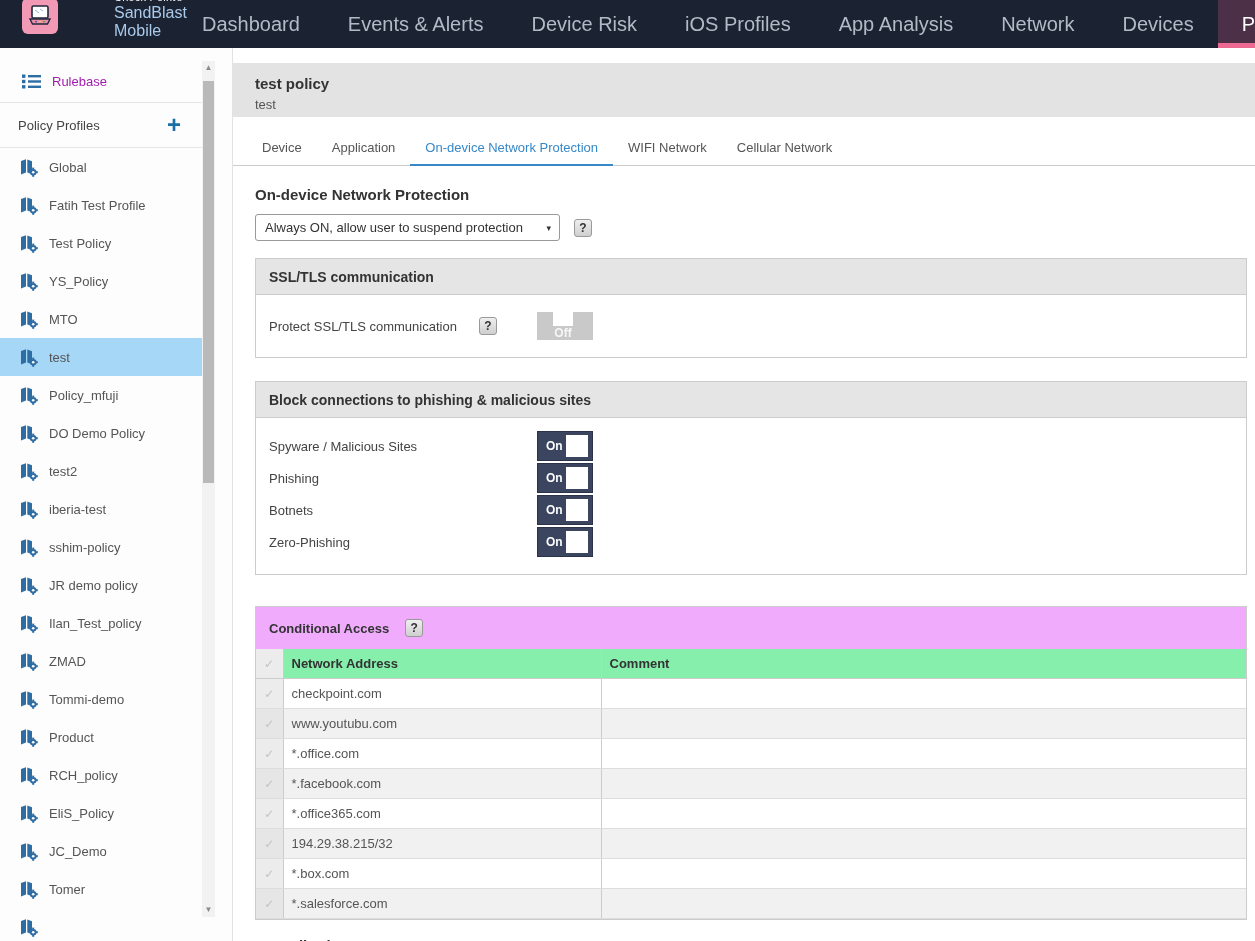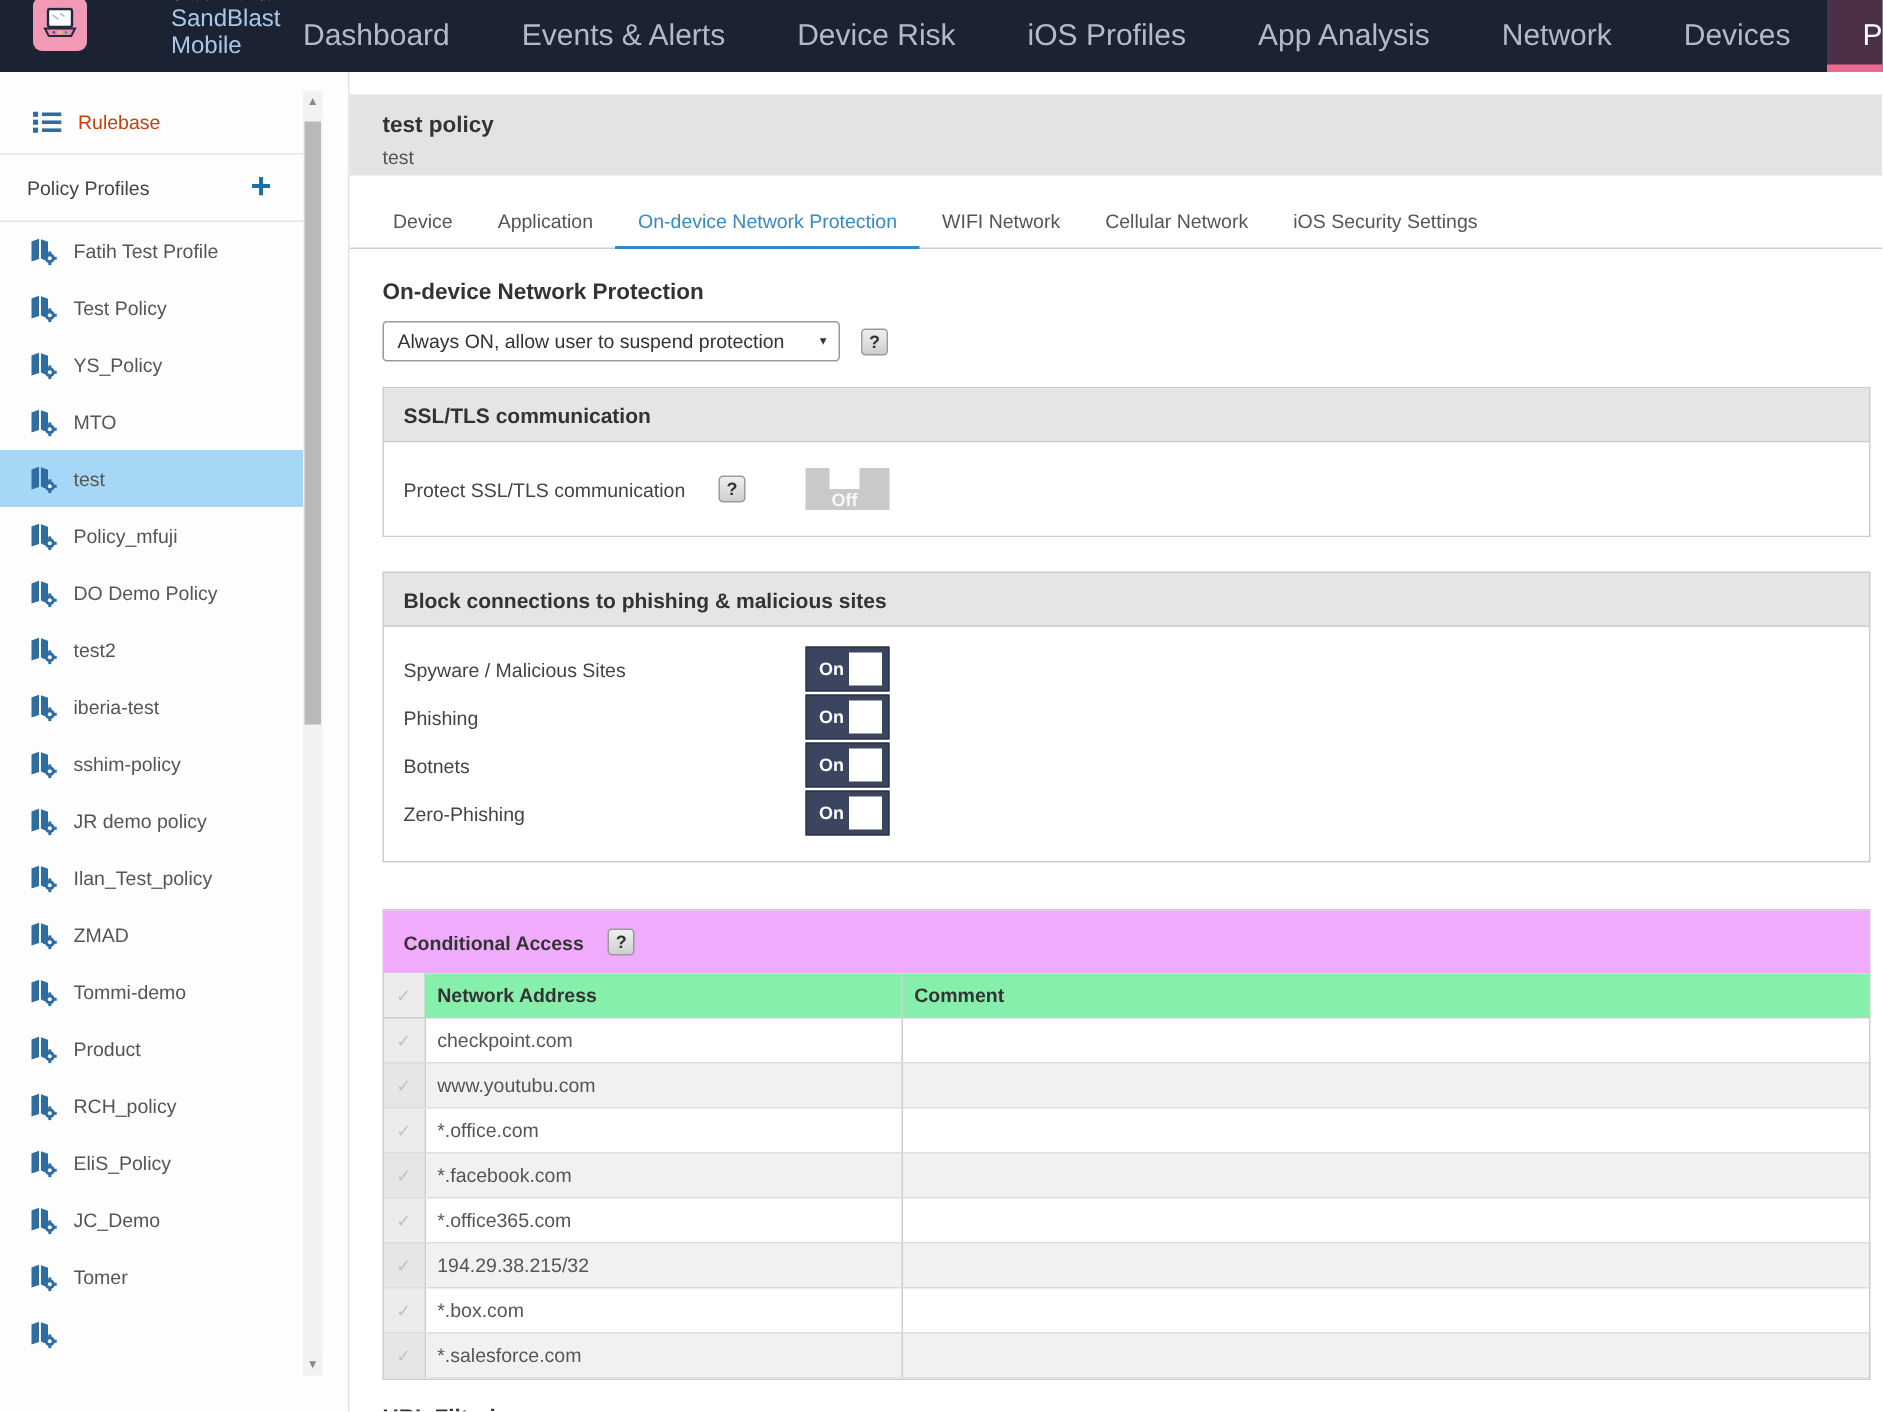--- a/index.html
+++ b/index.html
@@ -21,21 +21,21 @@
   .nav-item.active::after { content:""; position:absolute; left:0; right:0; bottom:0; height:5px;
     background:#ec6a92; }
 
   
   .page { display:flex; height:893px; }
 
   
   .sidebar { position:relative; width:233px; flex:0 0 233px; background:#fdfdfd;
     border-right:1px solid #e2e2e2; padding-top:12px; overflow:hidden; }
   .side-row { display:flex; align-items:center; }
-  .rulebase { height:42px; padding-left:22px; cursor:pointer; color:#c2410c; }
+  .rulebase { height:42px; padding-left:22px; cursor:pointer; color:#a21caf; }
   .rulebase .lbl { margin-left:11px; }
   .divider { height:1px; background:#e6e6e6; width:203px; }
   .profiles-head { height:44px; padding:0 18px; color:#444; justify-content:space-between; width:203px; }
   .plus-btn { color:#1a6fa8; font-size:24px; font-weight:bold; cursor:pointer; line-height:1;
     padding:0 4px; }
   .profile-item { height:38px; padding-left:18px; color:#555; cursor:pointer; width:203px; }
   .profile-item .lbl { margin-left:10px; white-space:nowrap; }
   .profile-item.selected { background:#a6d7f6; }
   .picon { flex:0 0 auto; display:inline-flex; }
 
@@ -178,20 +178,37 @@
             <g transform="translate(15.2,14.2)">
               <rect x="-1" y="-4.6" width="2" height="1.8" fill="#2e6da4"></rect>
               <rect x="-1" y="2.8" width="2" height="1.8" fill="#2e6da4"></rect>
               <rect x="-4.6" y="-1" width="1.8" height="2" fill="#2e6da4"></rect>
               <rect x="2.8" y="-1" width="1.8" height="2" fill="#2e6da4"></rect>
               <circle r="3.3" fill="#2e6da4"></circle>
               <circle r="1.3" fill="#fdfdfd"></circle>
             </g>
           </svg>
         </span>
+      <span class="lbl">Global</span>
+    </div>
+    <div class="side-row profile-item">
+      <span class="picon">
+          <svg width="21" height="19" viewBox="0 0 21 19">
+            <path d="M3 3 L8 1.2 L8 14.6 L3 16.4 Z" fill="#2e6da4"></path>
+            <path d="M9.3 1.5 L14 3.2 L14 15.8 L9.3 14.4 Z" fill="#2e6da4"></path>
+            <g transform="translate(15.2,14.2)">
+              <rect x="-1" y="-4.6" width="2" height="1.8" fill="#2e6da4"></rect>
+              <rect x="-1" y="2.8" width="2" height="1.8" fill="#2e6da4"></rect>
+              <rect x="-4.6" y="-1" width="1.8" height="2" fill="#2e6da4"></rect>
+              <rect x="2.8" y="-1" width="1.8" height="2" fill="#2e6da4"></rect>
+              <circle r="3.3" fill="#2e6da4"></circle>
+              <circle r="1.3" fill="#fdfdfd"></circle>
+            </g>
+          </svg>
+        </span>
       <span class="lbl">Fatih Test Profile</span>
     </div>
     <div class="side-row profile-item">
       <span class="picon">
           <svg width="21" height="19" viewBox="0 0 21 19">
             <path d="M3 3 L8 1.2 L8 14.6 L3 16.4 Z" fill="#2e6da4"></path>
             <path d="M9.3 1.5 L14 3.2 L14 15.8 L9.3 14.4 Z" fill="#2e6da4"></path>
             <g transform="translate(15.2,14.2)">
               <rect x="-1" y="-4.6" width="2" height="1.8" fill="#2e6da4"></rect>
               <rect x="-1" y="2.8" width="2" height="1.8" fill="#2e6da4"></rect>
@@ -525,21 +542,20 @@
       <div class="page-title">test policy</div>
       <div class="page-subtitle">test</div>
     </div>
 
     <div class="tabs">
       <div class="tab">Device</div>
       <div class="tab">Application</div>
       <div class="tab active">On-device Network Protection</div>
       <div class="tab">WIFI Network</div>
       <div class="tab">Cellular Network</div>
-      <div class="tab">iOS Security Settings</div>
     </div>
 
     <div class="content">
       <div class="h-section protection-heading">On-device Network Protection</div>
 
       <div class="dropdown-row">
         <div class="select-box">
           <span>Always ON, allow user to suspend protection</span>
           <span class="select-caret">▾</span>
         </div>

